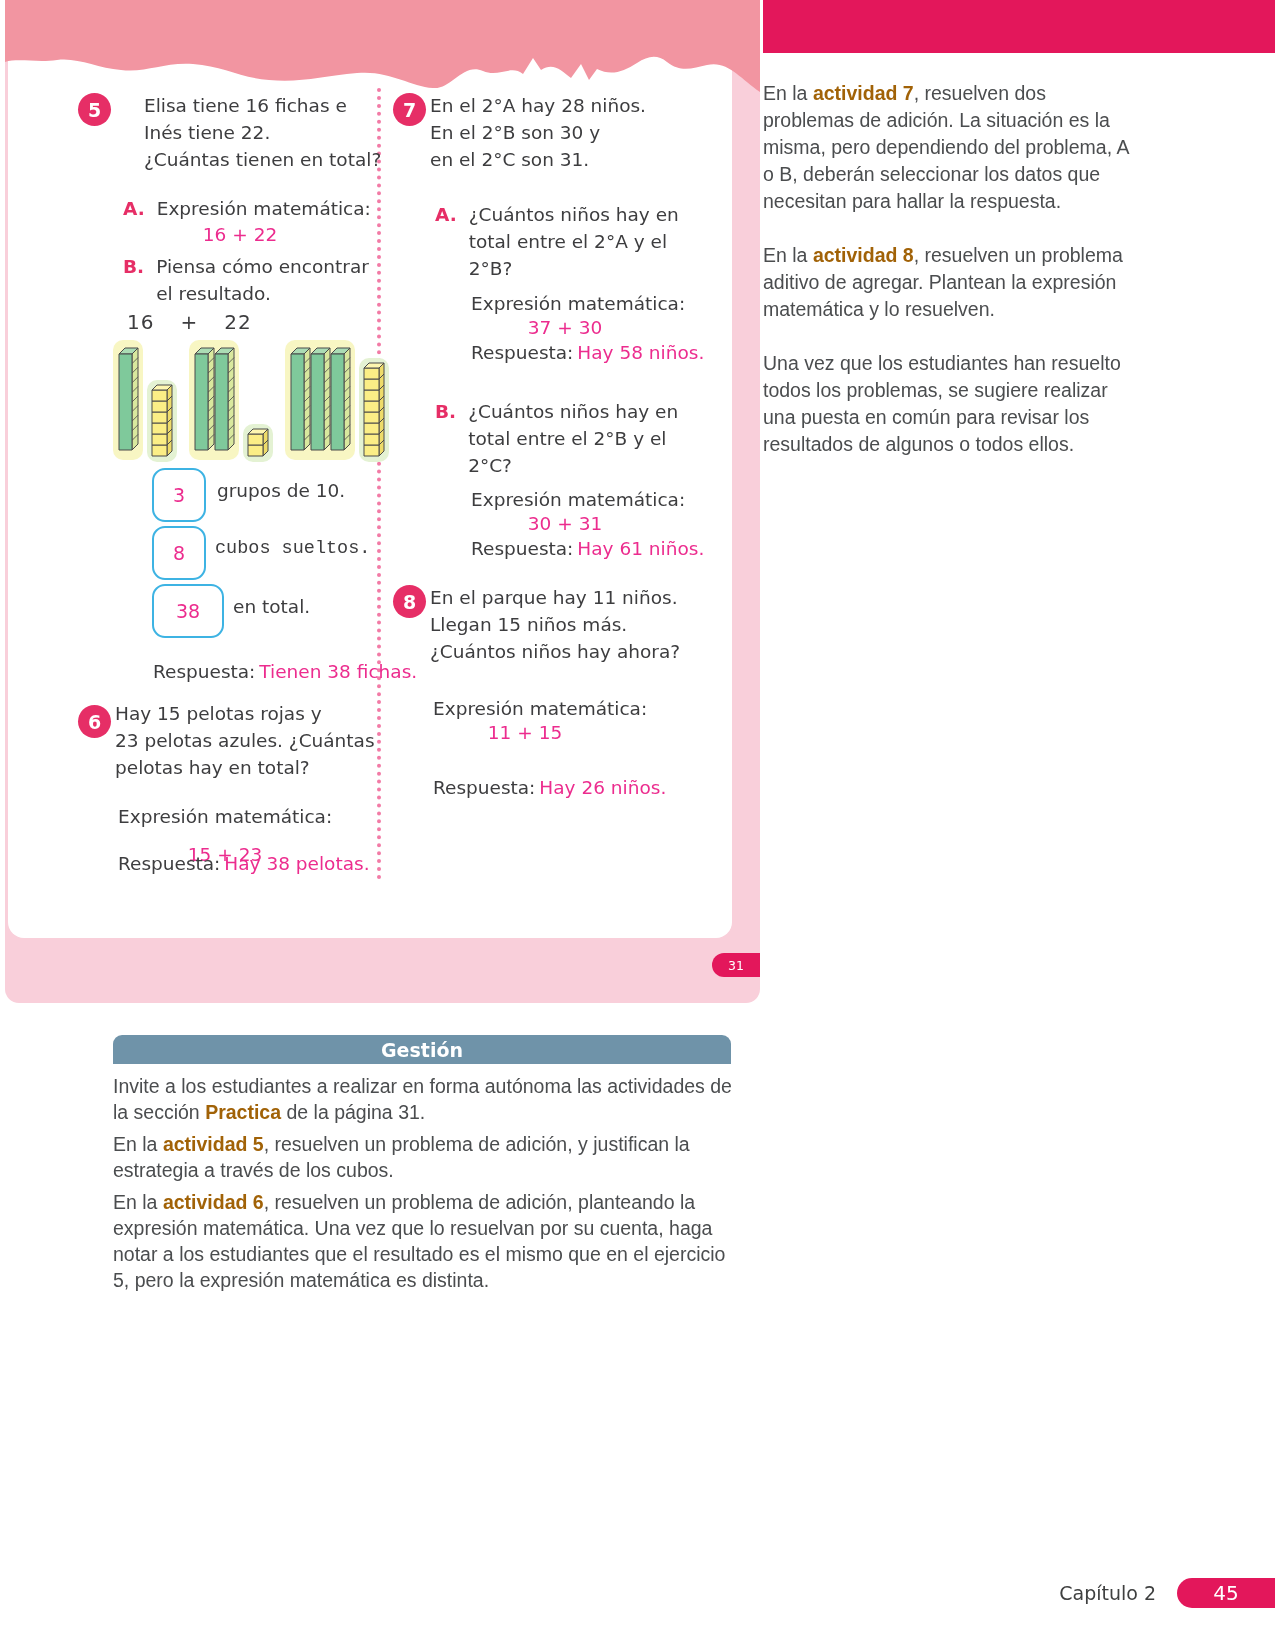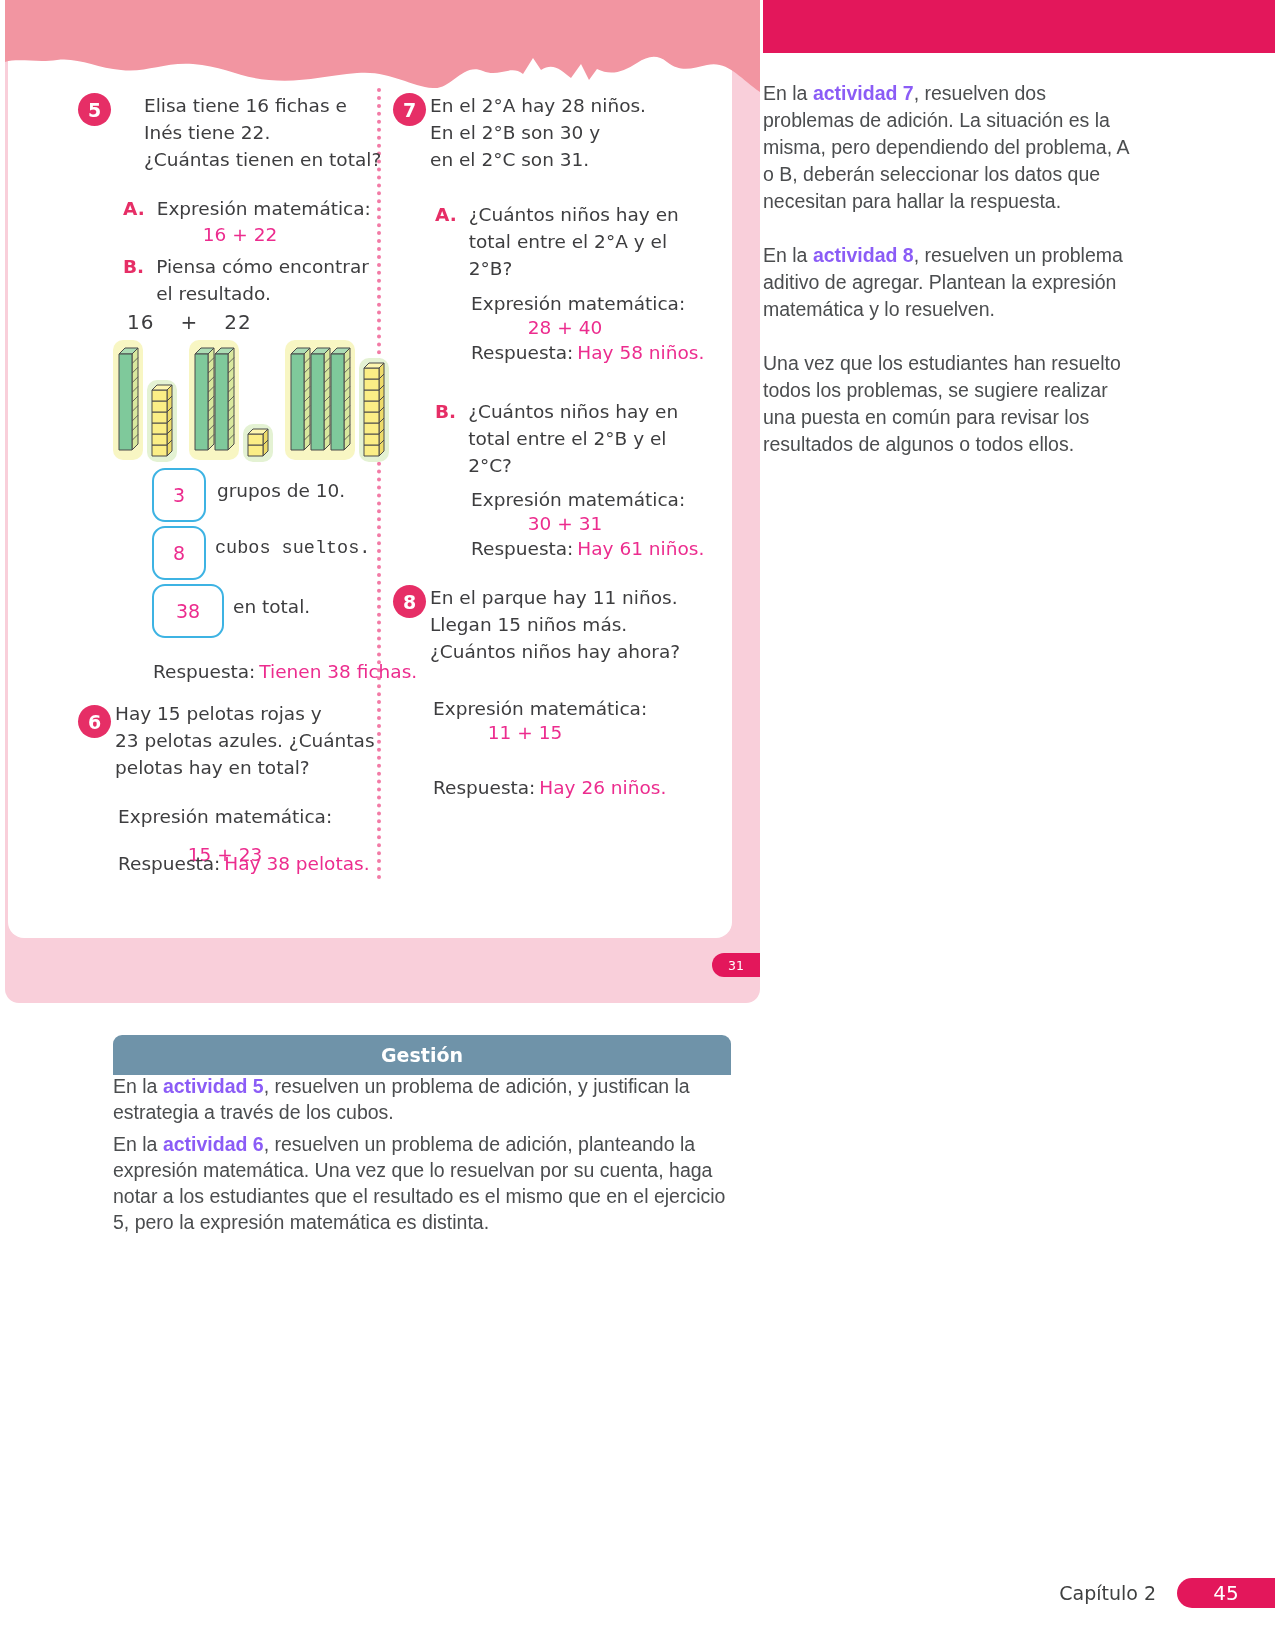--- a/index.html
+++ b/index.html
@@ -36,24 +36,24 @@
   .blocksrow{position:absolute;display:flex;gap:10px;align-items:flex-end;}
   .workexpr{position:absolute;color:#3d3d3f;font-size:20px;letter-spacing:1px;}
   .workexpr span{margin-right:26px;}
 
   
   .side-bar-top{position:absolute;left:763px;top:0;right:0;height:53px;background:#e3175b;}
   .sidenotes{position:absolute;left:763px;top:80px;width:372px;
              font-family:"Liberation Sans",sans-serif;font-size:19.5px;line-height:27px;
              color:#4b4d4f;}
   .sidenotes p{margin:0 0 27px 0;}
-  .b{font-weight:bold;color:#8b5cf6;}
-
-  
-  .gestion-bar{position:absolute;left:113px;top:1035px;width:618px;height:40px;
+  .b{font-weight:bold;color:#a16207;}
+
+  
+  .gestion-bar{position:absolute;left:113px;top:1035px;width:618px;height:29px;
                background:#6f93a9;border-radius:9px 9px 0 0;color:#fff;
                font-size:19px;font-weight:bold;display:flex;align-items:center;
                justify-content:center;}
   .gestion-body{position:absolute;left:113px;top:1073px;width:628px;
                 font-family:"Liberation Sans",sans-serif;font-size:19.5px;line-height:26px;
                 color:#4b4d4f;}
   .gestion-body p{margin:0 0 6px 0;}
 
   
   .chapter{position:absolute;top:1582px;right:119px;color:#3f4040;font-size:19px;}
@@ -251,21 +251,21 @@
 En el 2°B son 30 y
 en el 2°C son 31.</div>
 
     <div class="wb row" style="left:430px;top:201px;">
       <span class="letter">A.</span>
       <span class="lines">¿Cuántos niños hay en
 total entre el 2°A y el
 2°B?</span>
     </div>
     <div class="wb" style="left:466px;top:290px;">Expresión matemática:</div>
-    <div class="wb pink center" style="left:460px;top:314px;width:200px;">28 + 40</div>
+    <div class="wb pink center" style="left:460px;top:314px;width:200px;">37 + 30</div>
     <div class="wb ansrow" style="left:466px;top:339px;">
       <span>Respuesta:</span><span class="pink">Hay 58 niños.</span>
     </div>
 
     <div class="wb row" style="left:430px;top:398px;">
       <span class="letter">B.</span>
       <span class="lines">¿Cuántos niños hay en
 total entre el 2°B y el
 2°C?</span>
     </div>
@@ -292,20 +292,21 @@
   <div class="sidenotes">
     <p><span>En la </span><span class="b">actividad 7</span><span>, resuelven dos problemas de adición. La situación es la misma, pero dependiendo del problema, A o B, deberán seleccionar los datos que necesitan para hallar la respuesta.</span></p>
     <p><span>En la </span><span class="b">actividad 8</span><span>, resuelven un problema aditivo de agregar. Plantean la expresión matemática y lo resuelven.</span></p>
     <p><span>Una vez que los estudiantes han resuelto todos los problemas,  se sugiere realizar una puesta en común para revisar los resultados de algunos o todos ellos.</span></p>
   </div>
 
   <div class="gestion-bar">
     <span>Gestión</span>
   </div>
   <div class="gestion-body">
+    <p><span>Invite a los estudiantes a realizar en forma autónoma las actividades de la sección </span><span class="b">Practica</span><span> de la página 31.</span></p>
     <p><span>En la </span><span class="b">actividad 5</span><span>, resuelven un problema de adición, y justifican la estrategia a través de los cubos.</span></p>
     <p><span>En la </span><span class="b">actividad 6</span><span>, resuelven un problema de adición, planteando la expresión matemática. Una vez que lo resuelvan por su cuenta, haga notar a los estudiantes que el resultado es el mismo que en el ejercicio 5, pero la expresión matemática es distinta.</span></p>
   </div>
 
   <div class="chapter">Capítulo 2</div>
   <div class="pagepill">45</div>
 
 </div>
 
 </body></html>

